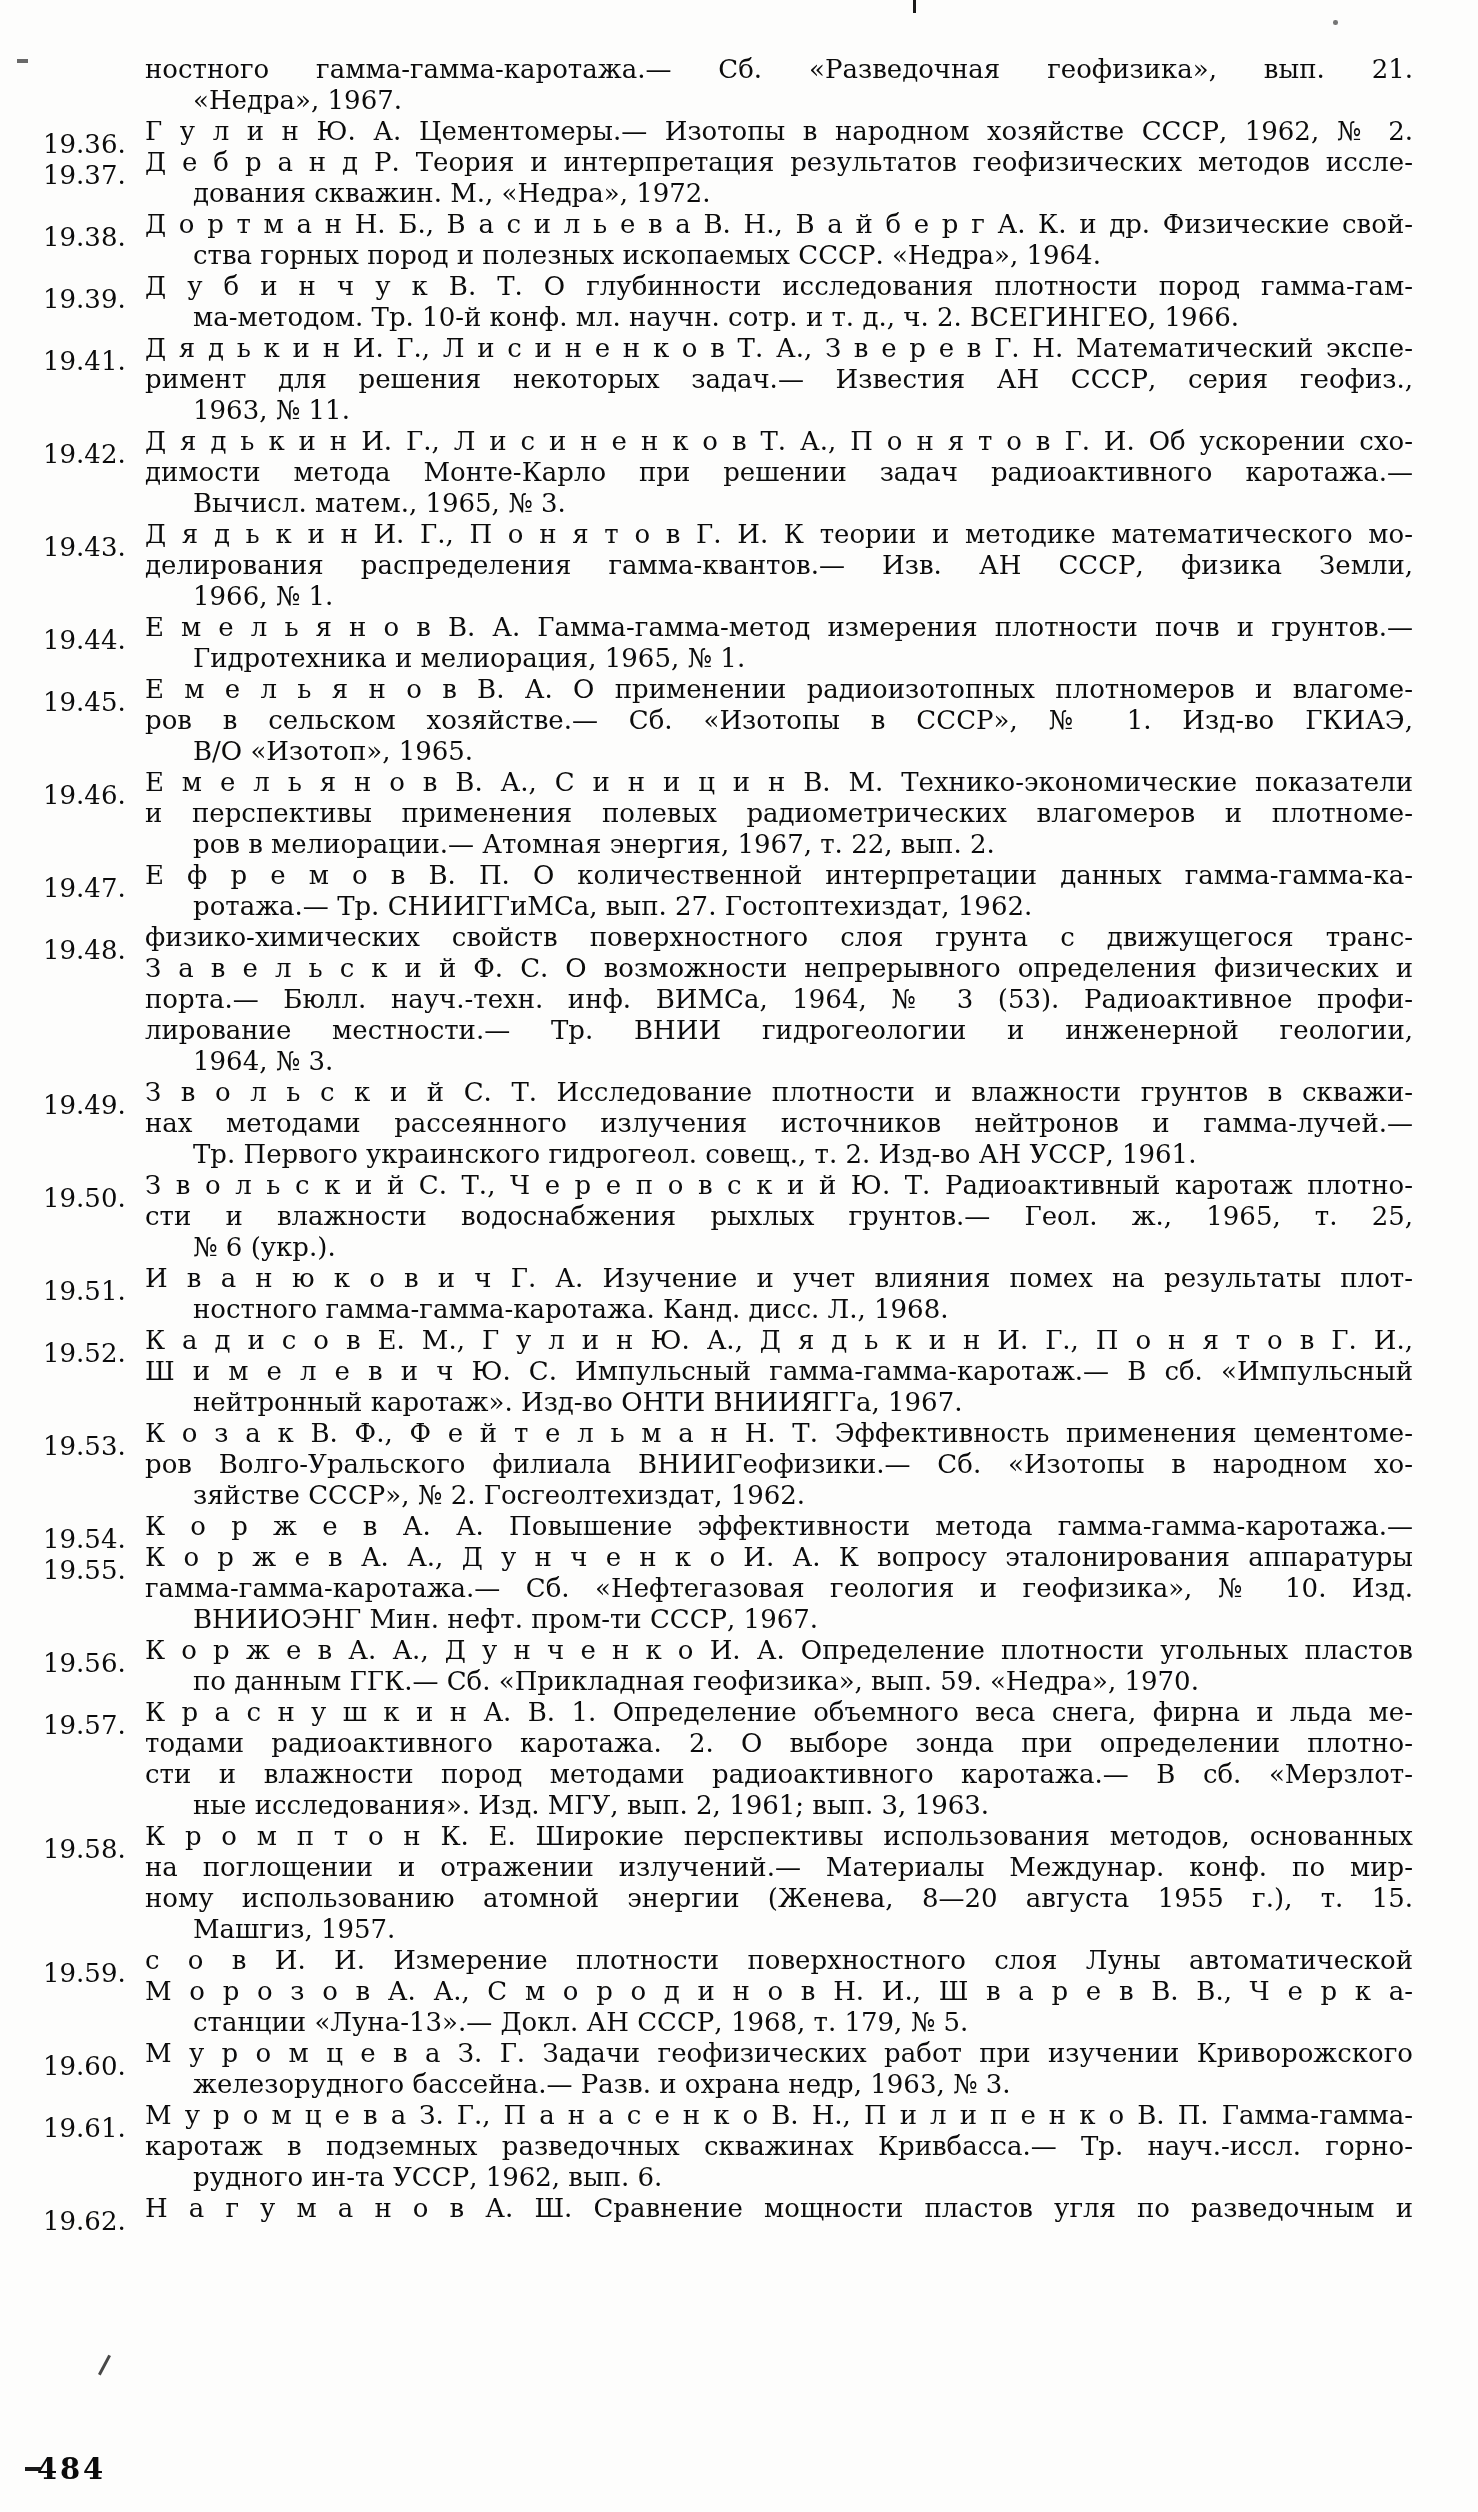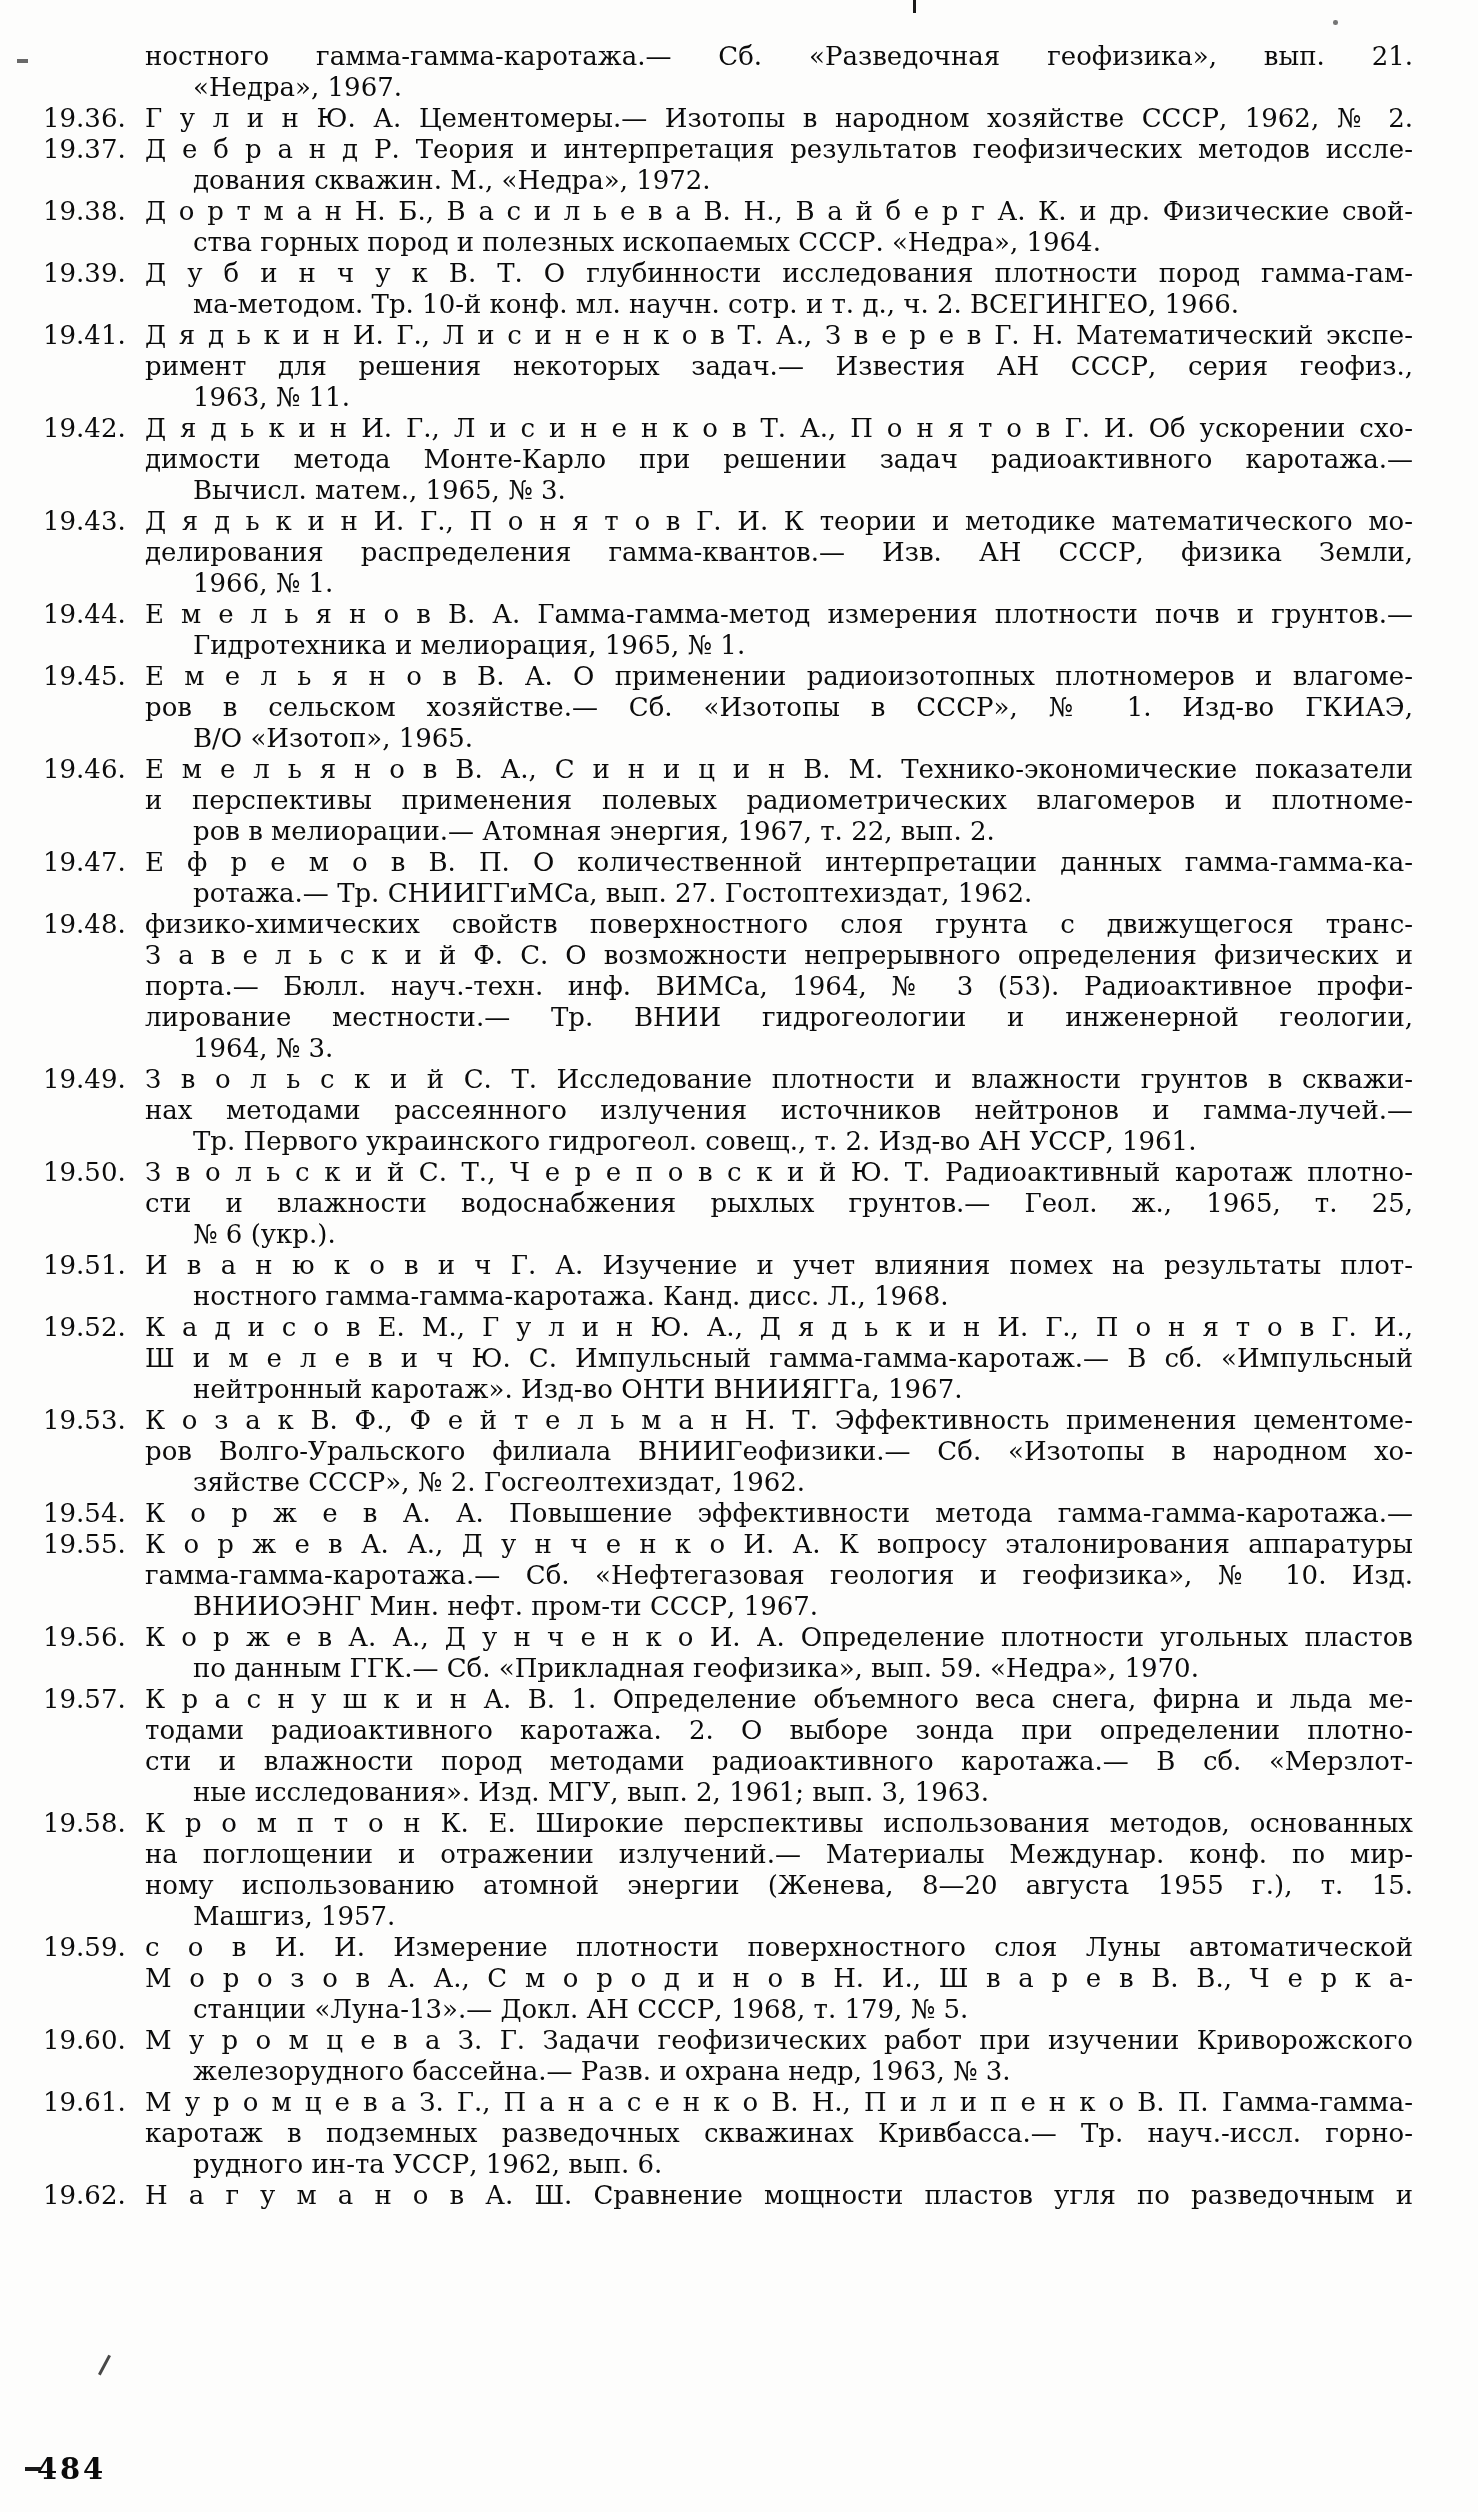--- a/index.html
+++ b/index.html
@@ -3,26 +3,26 @@
 <meta charset="utf-8">
 <style>
   html,body{margin:0;padding:0;}
   body{
     width:1478px;height:2512px;position:relative;overflow:hidden;
     background:#fdfdfc;color:#0c0c0c;
     font-family:"DejaVu Serif","Liberation Serif",serif;
   }
   .page{
     position:absolute;inset:0;box-sizing:border-box;
-    padding:41px 65px 0 43px;
+    padding:54px 65px 0 43px;
   }
   .carryover{padding-left:102px;}
   .entry{position:relative;padding-left:102px;}
   .entry .num{
-    position:absolute;left:0;top:0;
+    position:absolute;left:0;top:13px;
     font-size:26px;line-height:31px;
   }
   .line{
     font-size:26px;line-height:31px;
     text-align:justify;text-align-last:justify;
   }
   .line.end{text-align-last:left;margin-left:48px;}
   .pagenum{
     position:absolute;left:37px;top:2452px;
     font-size:29px;font-weight:bold;letter-spacing:2.8px;

